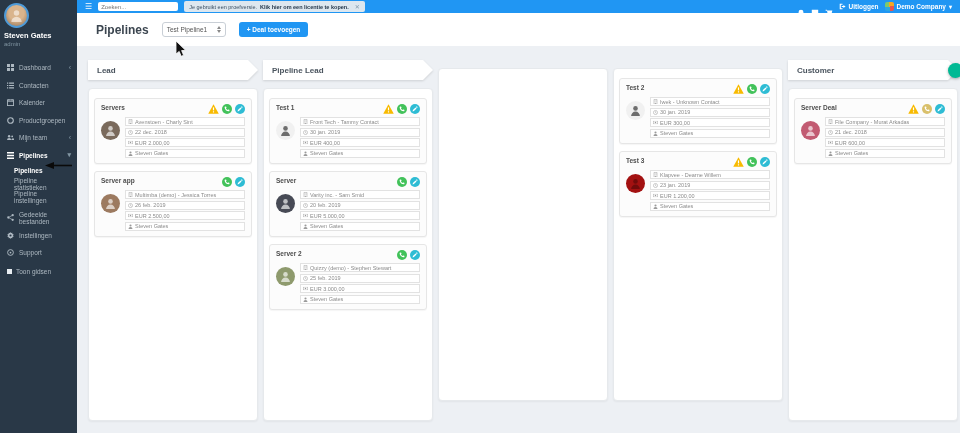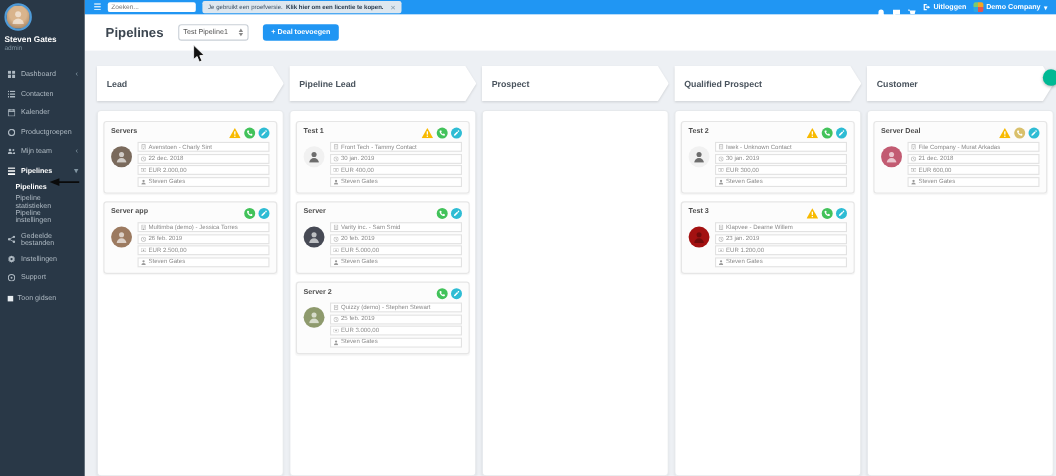--- a/index.html
+++ b/index.html
@@ -49,21 +49,21 @@
   .stepper { margin-left:auto; display:flex; flex-direction:column; gap:1px; }
   .stepper i { width:0; height:0; border-left:2.5px solid transparent; border-right:2.5px solid transparent; }
   .stepper .up { border-bottom:3px solid #888; }
   .stepper .dn { border-top:3px solid #888; }
   .add-deal-btn { height:15px; padding:0 8px; border:none; border-radius:3px; background:#2096f3; color:#fff; font-size:6.5px; font-weight:bold; cursor:pointer; font-family:"Liberation Sans", sans-serif; }
 
   
   .board { position:absolute; left:77px; top:46px; width:883px; height:387px; padding:14px 10px 0 11px; display:flex; gap:5px; }
   .col { width:170px; flex:none; }
   .col-head-wrap { filter:drop-shadow(0 1px 1px rgba(0,0,0,.13)); }
-  .col-head { height:32px; background:#fff; display:flex; align-items:center; padding-left:9px; font-size:8px; font-weight:bold; color:#4a545e;
+  .col-head { height:20px; background:#fff; display:flex; align-items:center; padding-left:9px; font-size:8px; font-weight:bold; color:#4a545e;
     clip-path:polygon(0 0, calc(100% - 10px) 0, 100% 50%, calc(100% - 10px) 100%, 0 100%); }
   .col-panel { margin-top:8px; background:#fff; border:1px solid #e6e9ec; border-radius:4px; height:333px; padding:9px 5px; box-shadow:0 1px 2px rgba(0,0,0,.05); overflow:hidden; }
 
   .card { background:#fcfcfc; border:1px solid #e6e6e6; border-radius:3px; padding:5px 6px 4px 6px; margin-bottom:7px; box-shadow:0 1px 1px rgba(0,0,0,.04); cursor:pointer; }
   .card-head { display:flex; align-items:flex-start; justify-content:space-between; margin-bottom:3px; }
   .card-title { font-size:6.5px; font-weight:bold; color:#4d4d4d; }
   .card-icons { display:flex; gap:3px; align-items:center; }
   .warn-icon svg { width:11px; height:10px; display:block; }
   .circle-icon { width:10px; height:10px; border-radius:50%; display:flex; align-items:center; justify-content:center; cursor:pointer; }
   .circle-icon svg { width:6px; height:6px; color:#fff; }
@@ -595,30 +595,24 @@
                 <span>Steven Gates</span>
               </div>
           </div>
         </div>
       </div>
 
     </div>
   </div>
 
   <div class="col">
-    <div class="col-head-wrap">
-        <div class="col-head">Prospect</div>
-      </div>
     <div class="col-panel"></div>
   </div>
 
   <div class="col">
-    <div class="col-head-wrap">
-        <div class="col-head">Qualified Prospect</div>
-      </div>
     <div class="col-panel">
 
       <div class="card">
         <div class="card-head">
           <span class="card-title">Test 2</span>
           <span class="card-icons">
             <span class="warn-icon">
                 <svg viewBox="0 0 12 11">
                   <use href="#i-warning"></use>
                 </svg>

